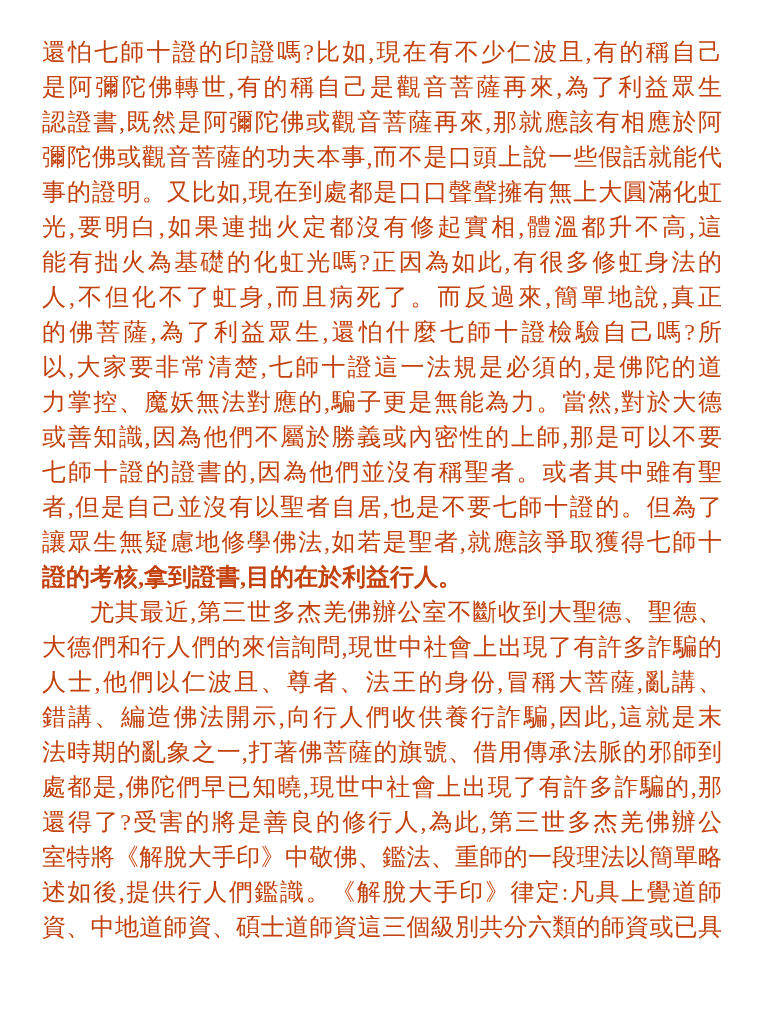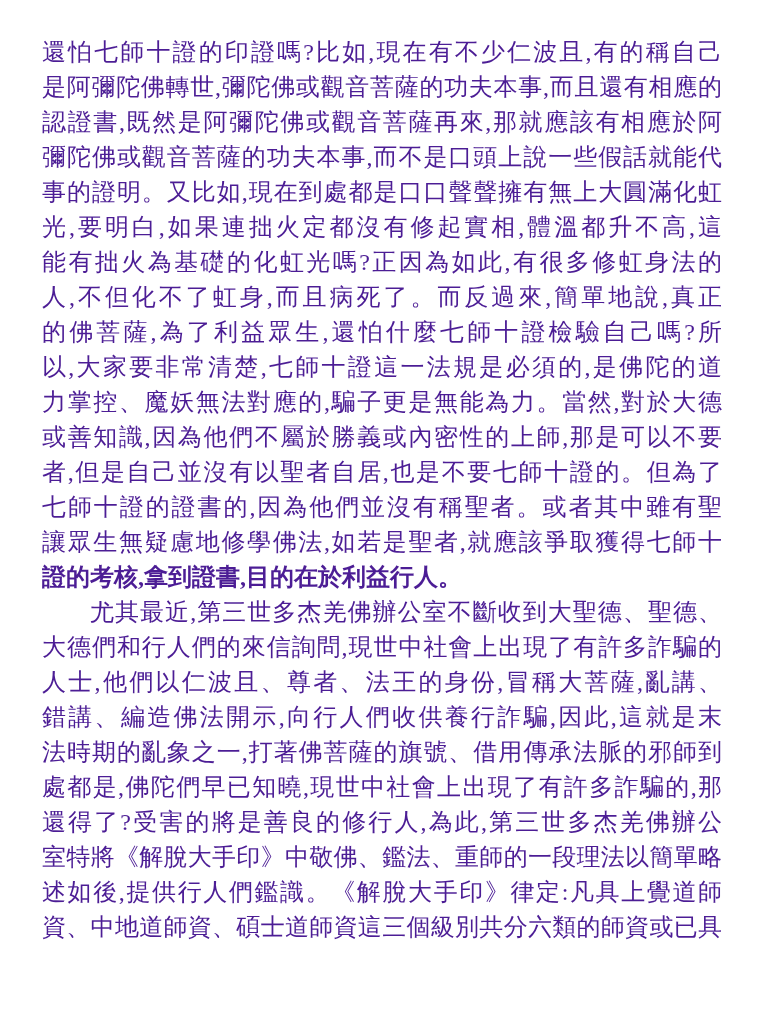--- a/index.html
+++ b/index.html
@@ -11,21 +11,21 @@
     height: 1023px;
     background: #ffffff;
     overflow: hidden;
   }
   .page {
     box-sizing: border-box;
     width: 763px;
     height: 920px;
     padding: 35px 41px 4px 42px;
     font-family: "Liberation Serif", "DejaVu Serif", serif;
-    color: #4c1d95;
+    color: #c2410c;
     -webkit-font-smoothing: antialiased;
   }
   .para {
     margin: 0;
   }
   .line {
     font-size: 24px;
     line-height: 35px;
     height: 35px;
     overflow: hidden;
@@ -42,33 +42,33 @@
   .line.indent {
     text-indent: 48px;
   }
 </style>
 </head>
 <body>
 
 <div class="page">
   <div class="para">
     <div class="line">還怕七師十證的印證嗎?比如,現在有不少仁波且,有的稱自己</div>
-    <div class="line">是阿彌陀佛轉世,彌陀佛或觀音菩薩的功夫本事,而且還有相應的</div>
+    <div class="line">是阿彌陀佛轉世,有的稱自己是觀音菩薩再來,為了利益眾生</div>
     <div class="line">認證書,既然是阿彌陀佛或觀音菩薩再來,那就應該有相應於阿</div>
     <div class="line">彌陀佛或觀音菩薩的功夫本事,而不是口頭上說一些假話就能代</div>
     <div class="line">事的證明。又比如,現在到處都是口口聲聲擁有無上大圓滿化虹</div>
     <div class="line">光,要明白,如果連拙火定都沒有修起實相,體溫都升不高,這</div>
     <div class="line">能有拙火為基礎的化虹光嗎?正因為如此,有很多修虹身法的</div>
     <div class="line">人,不但化不了虹身,而且病死了。而反過來,簡單地說,真正</div>
     <div class="line">的佛菩薩,為了利益眾生,還怕什麼七師十證檢驗自己嗎?所</div>
     <div class="line">以,大家要非常清楚,七師十證這一法規是必須的,是佛陀的道</div>
     <div class="line">力掌控、魔妖無法對應的,騙子更是無能為力。當然,對於大德</div>
     <div class="line">或善知識,因為他們不屬於勝義或內密性的上師,那是可以不要</div>
+    <div class="line">七師十證的證書的,因為他們並沒有稱聖者。或者其中雖有聖</div>
     <div class="line">者,但是自己並沒有以聖者自居,也是不要七師十證的。但為了</div>
-    <div class="line">七師十證的證書的,因為他們並沒有稱聖者。或者其中雖有聖</div>
     <div class="line">讓眾生無疑慮地修學佛法,如若是聖者,就應該爭取獲得七師十</div>
     <div class="line para-end">證的考核,拿到證書,目的在於利益行人。</div>
   </div>
   <div class="para">
     <div class="line indent">尤其最近,第三世多杰羌佛辦公室不斷收到大聖德、聖德、</div>
     <div class="line">大德們和行人們的來信詢問,現世中社會上出現了有許多詐騙的</div>
     <div class="line">人士,他們以仁波且、尊者、法王的身份,冒稱大菩薩,亂講、</div>
     <div class="line">錯講、編造佛法開示,向行人們收供養行詐騙,因此,這就是末</div>
     <div class="line">法時期的亂象之一,打著佛菩薩的旗號、借用傳承法脈的邪師到</div>
     <div class="line">處都是,佛陀們早已知曉,現世中社會上出現了有許多詐騙的,那</div>

